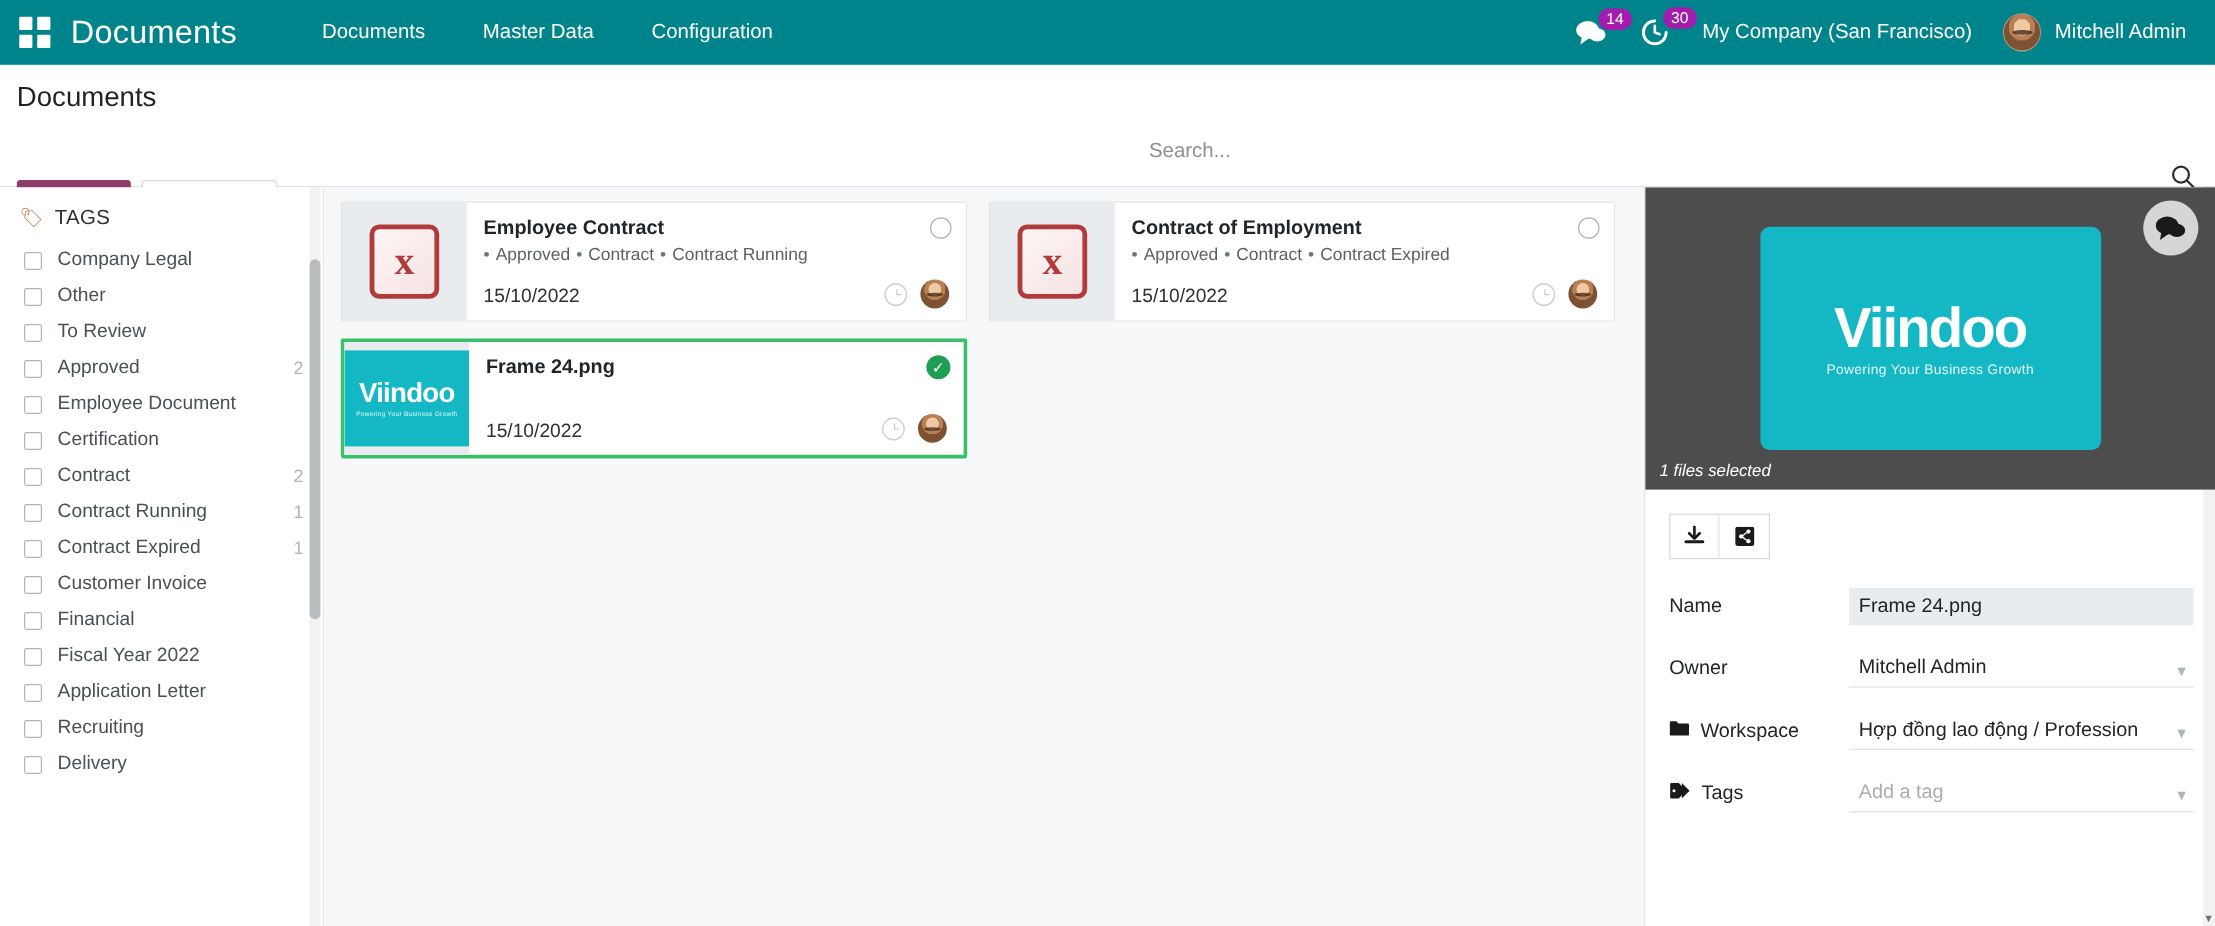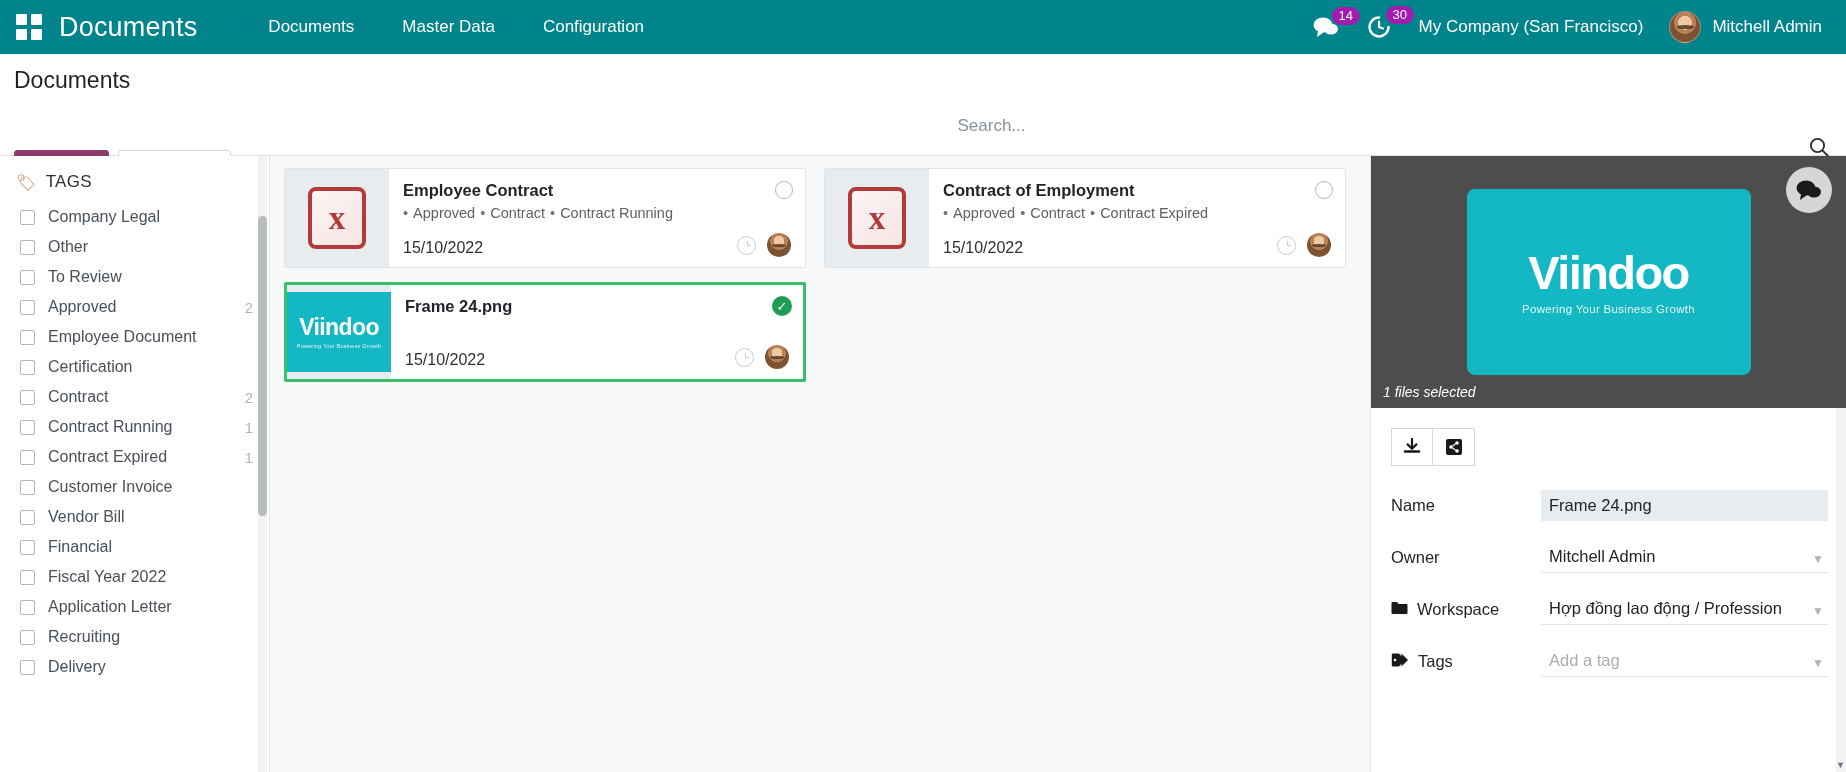--- a/index.html
+++ b/index.html
@@ -332,25 +332,20 @@
         <span>Contract Expired</span>
         <span class="tag-count">1</span>
       </div>
       <div class="tag-row">
         <span class="tag-cb"></span>
         <span>Customer Invoice</span>
         <span class="tag-count"></span>
       </div>
       <div class="tag-row">
         <span class="tag-cb"></span>
-        <span>Vendor Bill</span>
-        <span class="tag-count"></span>
-      </div>
-      <div class="tag-row">
-        <span class="tag-cb"></span>
         <span>Financial</span>
         <span class="tag-count"></span>
       </div>
       <div class="tag-row">
         <span class="tag-cb"></span>
         <span>Fiscal Year 2022</span>
         <span class="tag-count"></span>
       </div>
       <div class="tag-row">
         <span class="tag-cb"></span>

